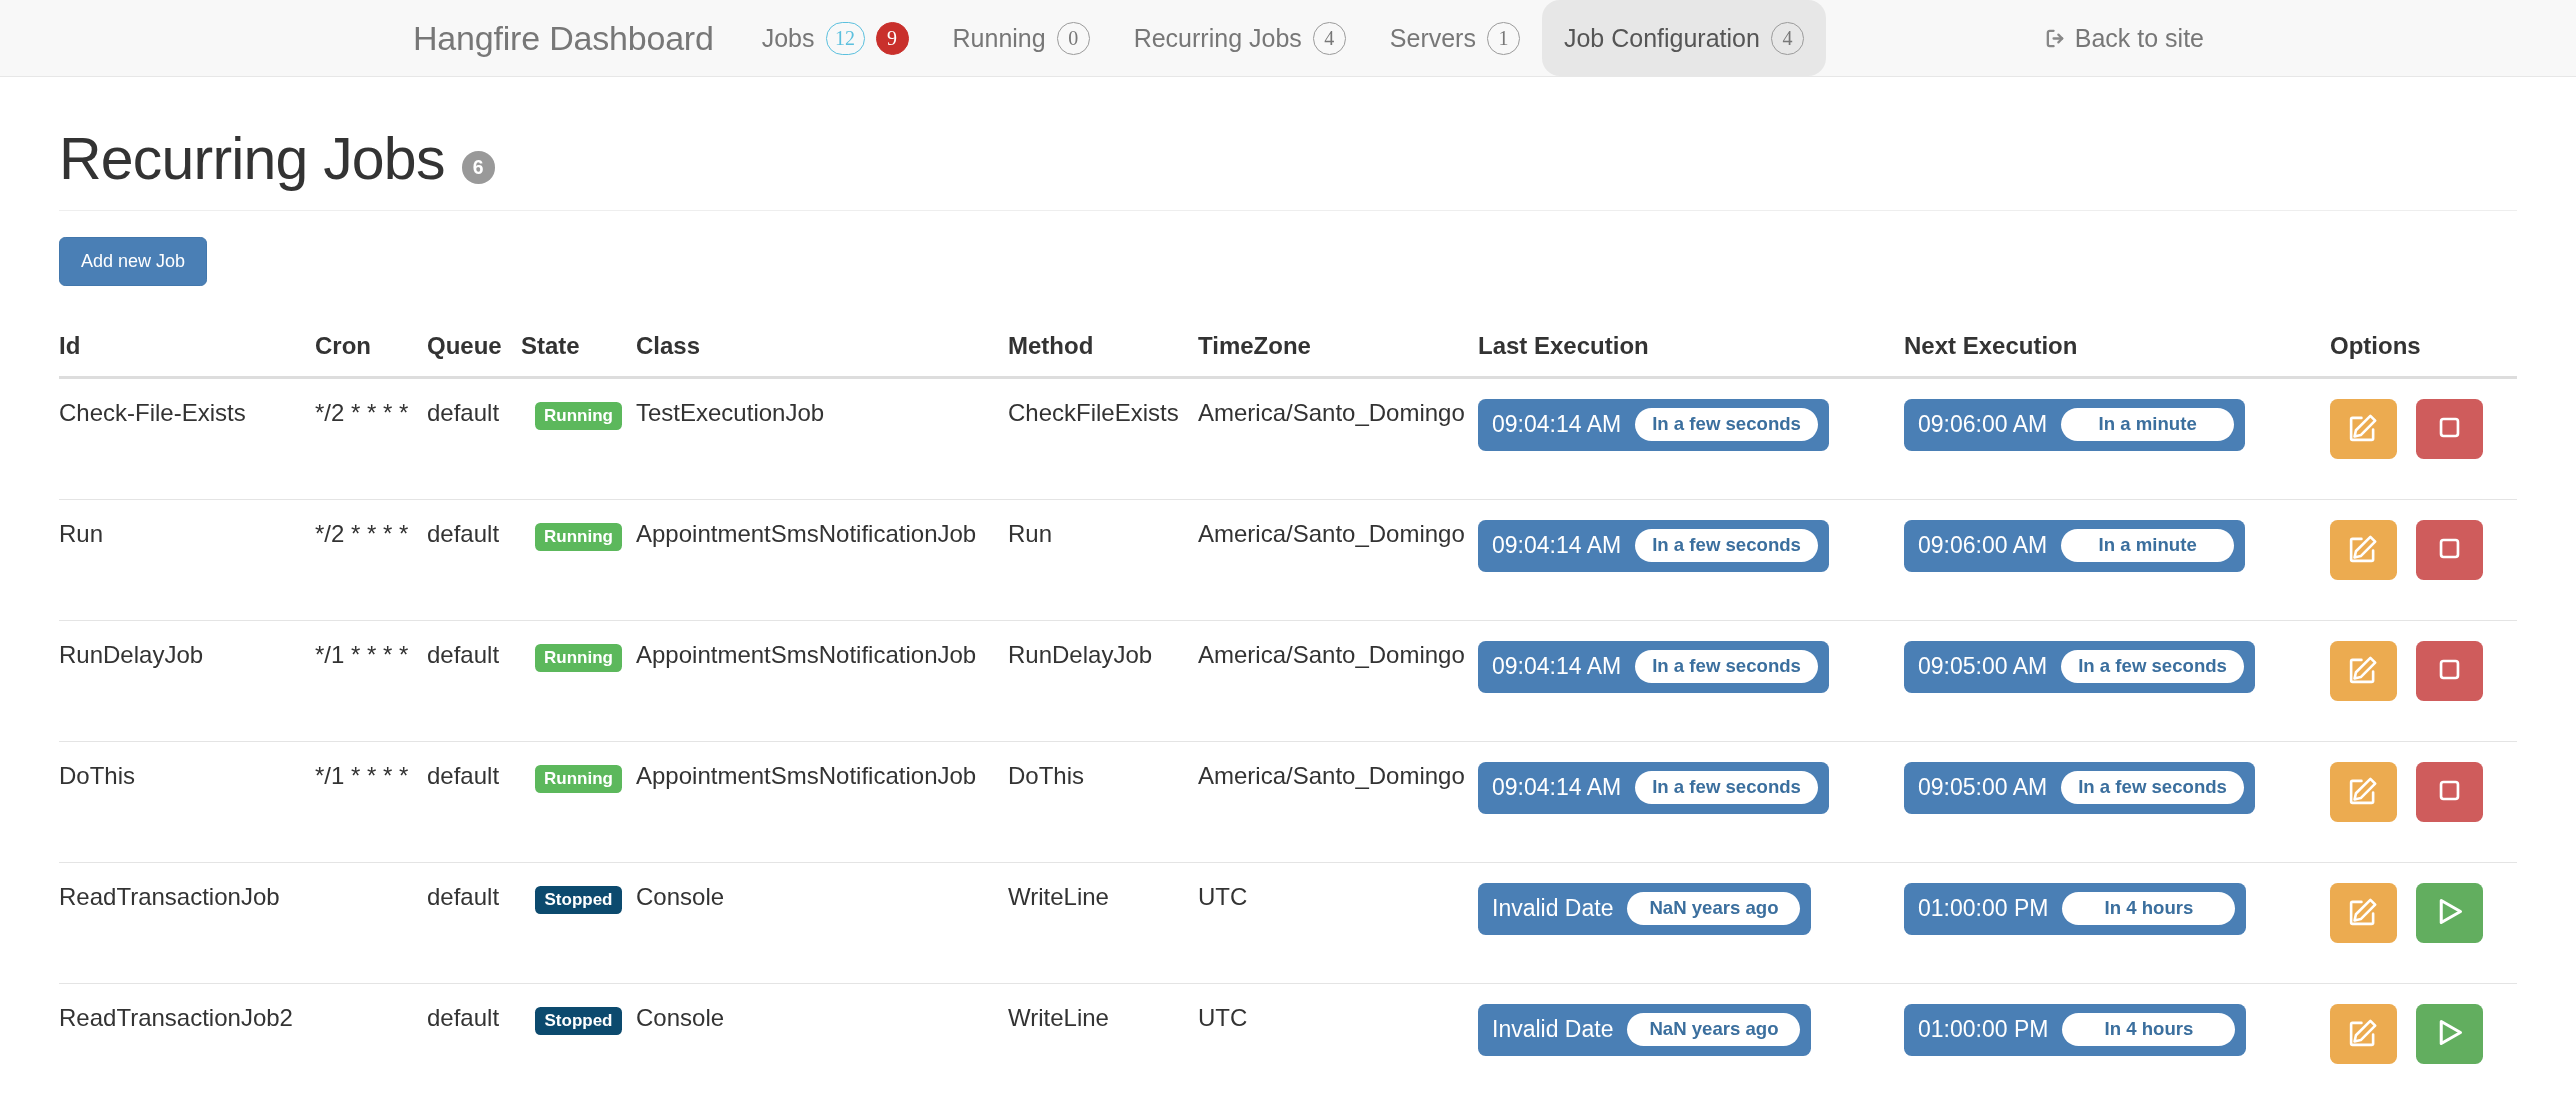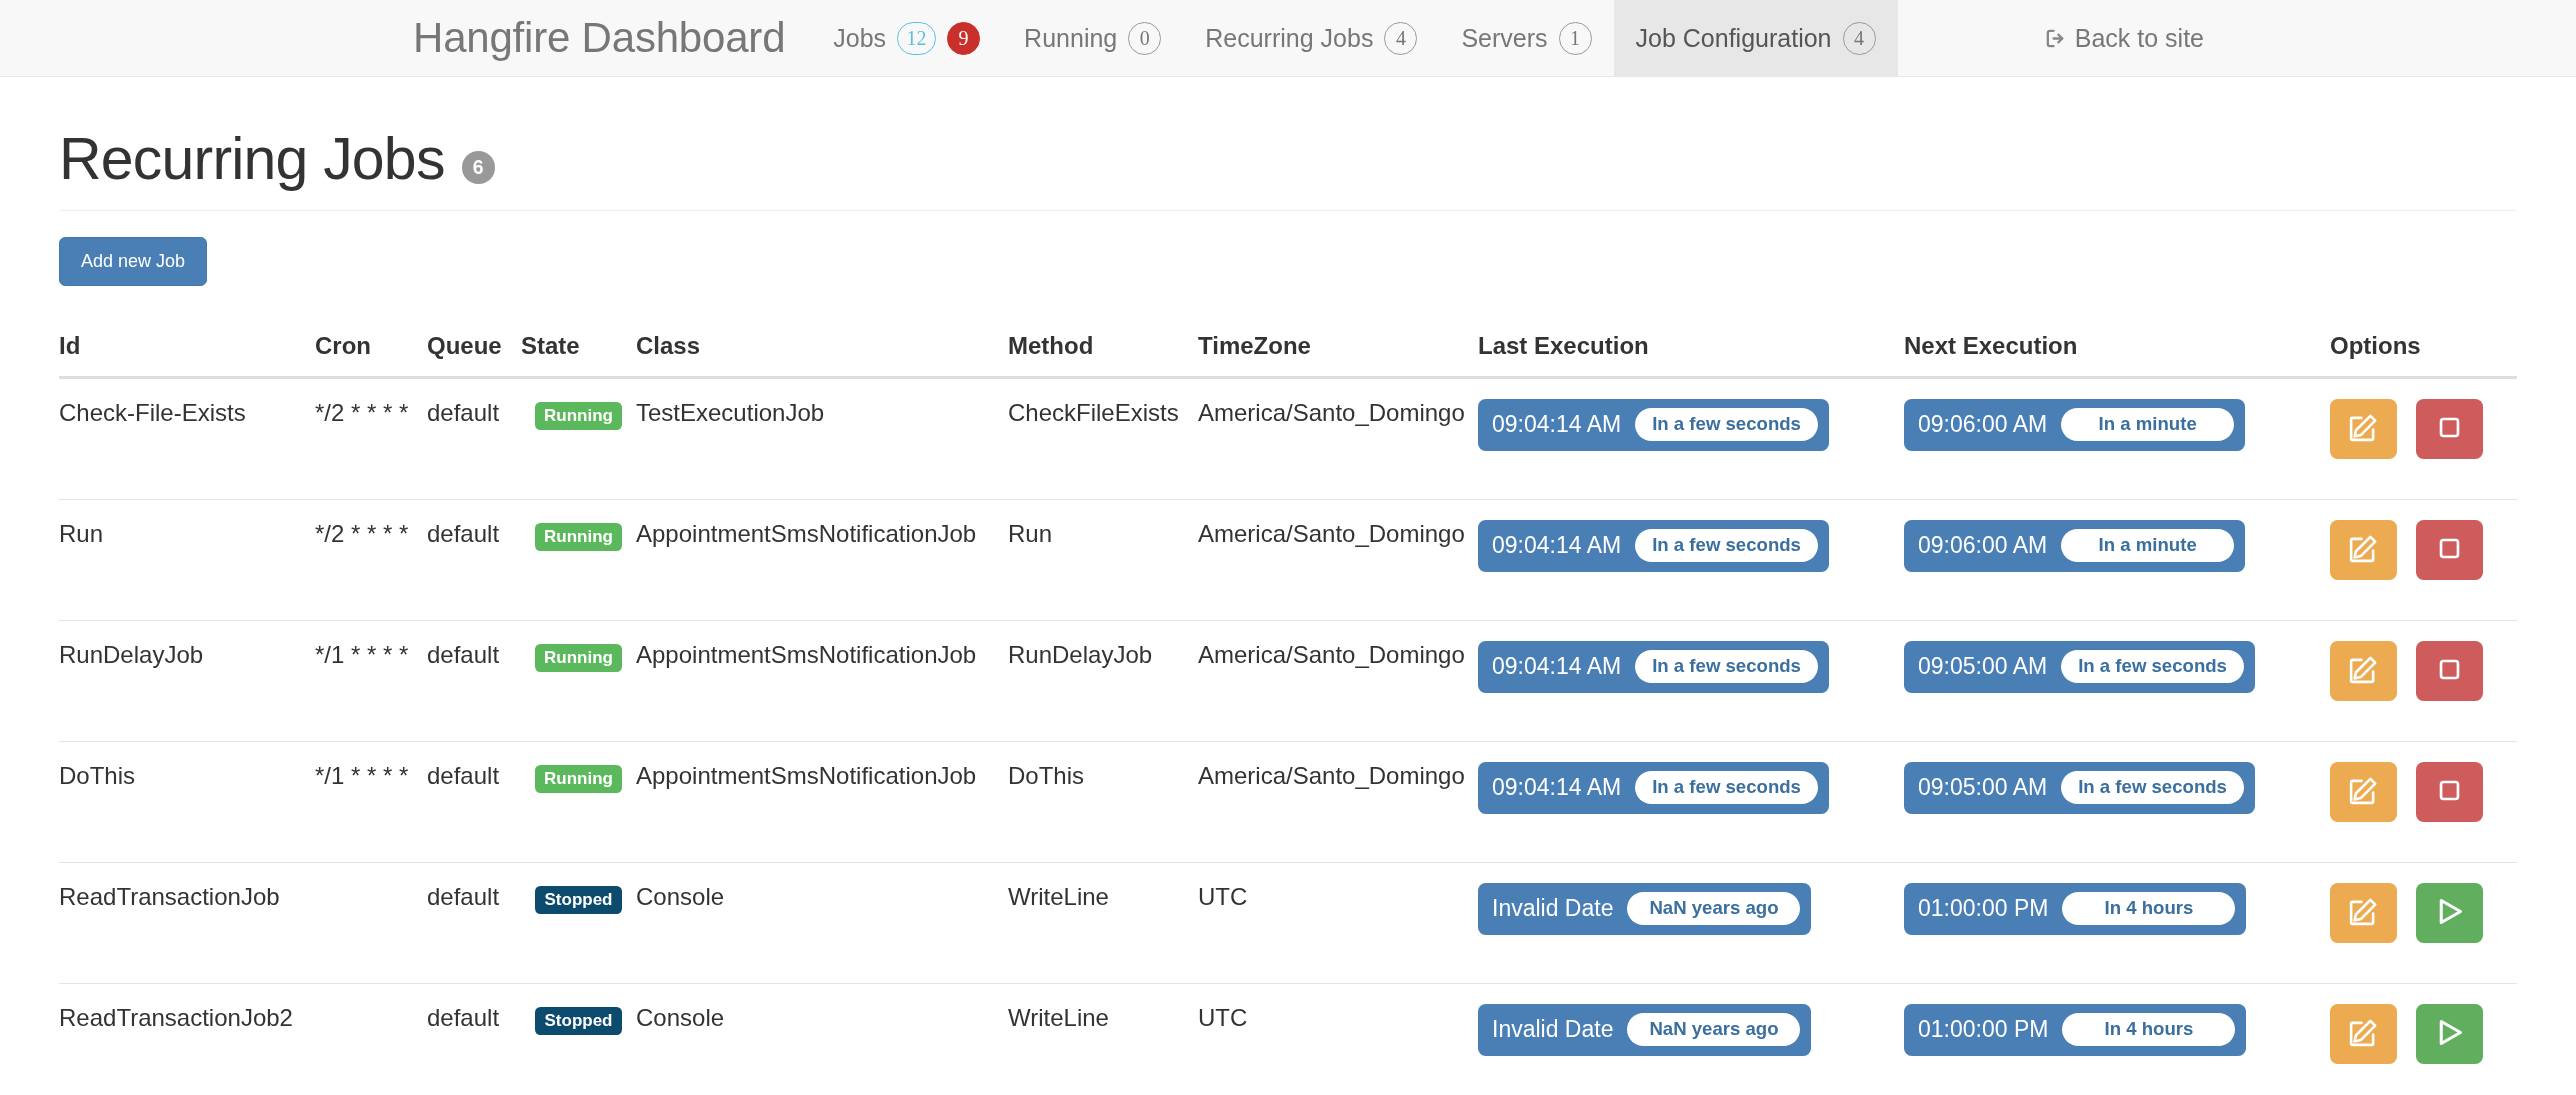--- a/index.html
+++ b/index.html
@@ -18,39 +18,40 @@
     background: #f8f8f8;
     border-bottom: 1.5px solid #e7e7e7;
     display: flex;
     align-items: stretch;
     padding-left: 387px;
   }
   .brand {
     display: flex;
     align-items: center;
     padding: 0 26px 0 26px;
-    font-size: 42px;
+    font-size: 34px;
     color: #777;
     letter-spacing: -0.2px;
     white-space: nowrap;
   }
   .nav-items { display: flex; align-items: stretch; }
   .nav-item {
     display: flex;
     align-items: center;
     gap: 11px;
     padding: 0 22px;
     font-size: 25px;
     color: #777;
     white-space: nowrap;
     text-decoration: none;
   }
   .nav-item.active {
     background: #e7e7e7;
     color: #555;
+    border-radius: 18px;
   }
   .nav-badge {
     display: inline-flex;
     align-items: center;
     justify-content: center;
     min-width: 33px;
     height: 33px;
     padding: 0 8.5px;
     border-radius: 16.3px;
     font-size: 20px;

